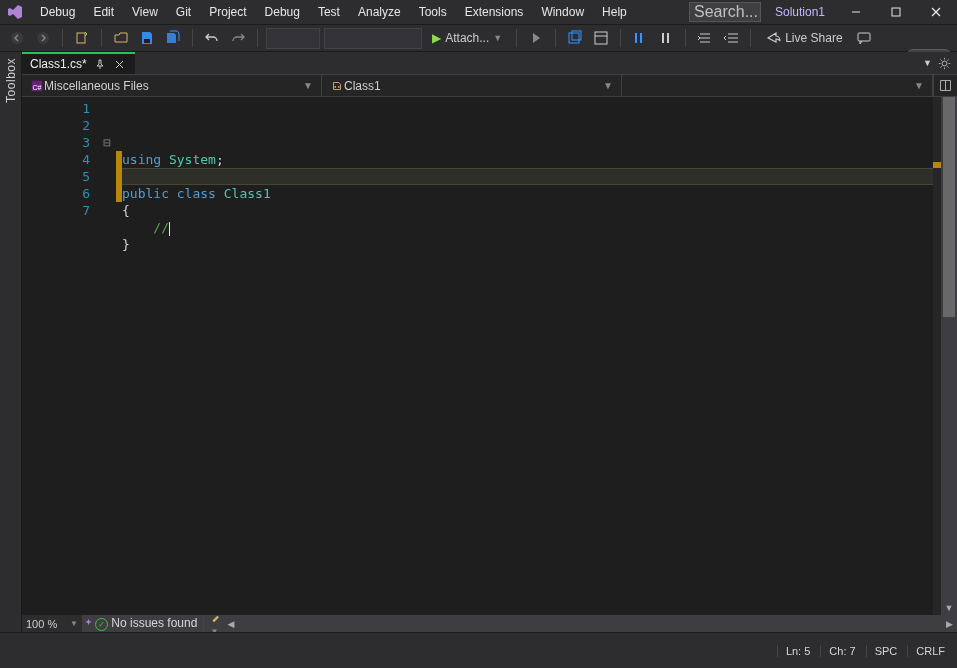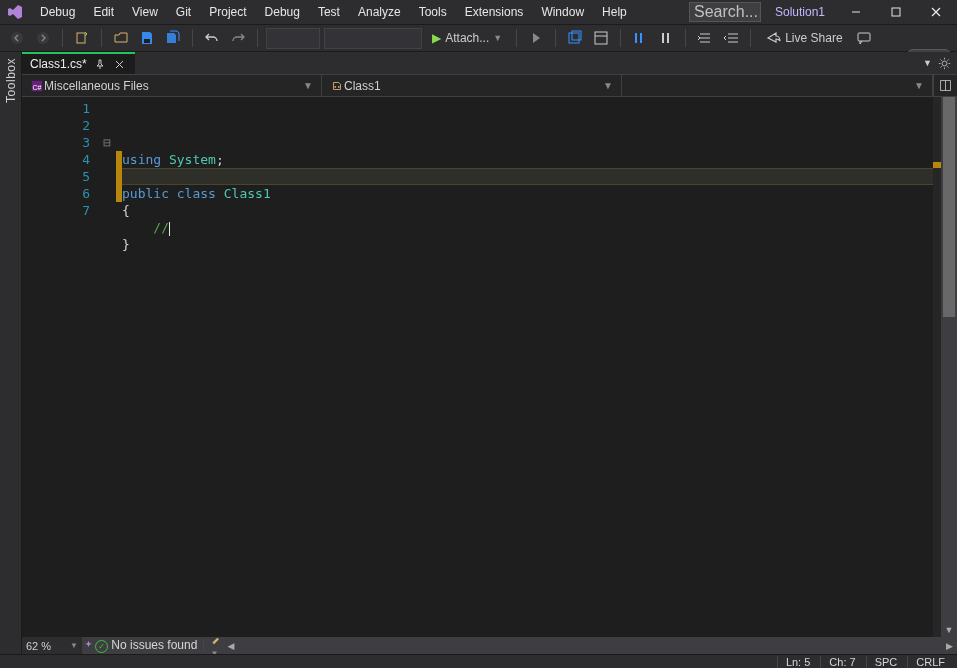--- a/index.html
+++ b/index.html
@@ -71,21 +71,21 @@
   .overview { width:8px; background:#262626; position:absolute; right:16px; top:0; bottom:0; }
   .overview .mark { position:absolute; left:0; right:0; height:6px; background:#b8860b; }
 
   .bottom-scroll { height:17px; background:#3e3e42; display:flex; align-items:center; }
   .zoom { width:60px; height:17px; background:#2d2d30; display:flex; align-items:center; padding:0 4px; color:#d0d0d0; gap:4px; font-size:11px; }
   .hscroll { flex:1; position:relative; }
   .hscroll .arrow { position:absolute; top:0; bottom:0; width:15px; display:flex; align-items:center; justify-content:center; color:#aaa; font-size:9px; }
   .hscroll .arrow.left { left:0; }
   .hscroll .arrow.right { right:0; }
 
-  .statusbar { height:14px; background:#2d2d30; border-top:1px solid #1b1b1c; display:flex; align-items:center; padding:0 4px; color:#d6d6d6; font-size:11px; gap:6px; }
+  .statusbar { height:36px; background:#2d2d30; border-top:1px solid #1b1b1c; display:flex; align-items:center; padding:0 4px; color:#d6d6d6; font-size:11px; gap:6px; }
   .statusbar .right { margin-left:auto; display:flex; align-items:center; gap:2px; }
   .statusbar .box { padding:0 8px; border-left:1px solid #46464a; height:100%; display:flex; align-items:center; }
   .ok-circle { width:13px; height:13px; border:1.5px solid #3fbf3f; border-radius:50%; display:inline-flex; align-items:center; justify-content:center; color:#3fbf3f; font-size:8px; }
 
   svg { display:block; }
   .ico { width:16px; height:16px; }
 </style>
 </head>
 <body>
 
@@ -355,21 +355,21 @@
       </div>
       <div class="vscroll">
         <div class="arrow up">▲</div>
         <div class="thumb"></div>
         <div class="arrow down">▼</div>
       </div>
     </div>
 
     <div class="bottom-scroll">
       <div class="zoom">
-        <span>62 %</span>
+        <span>100 %</span>
         <span style="font-size:8px;color:#888;margin-left:auto">▼</span>
       </div>
       <div class="st-item">
         <svg width="13" height="13" viewBox="0 0 16 16">
             <path d="M8 2l1 3 3 1-3 1-1 3-1-3-3-1 3-1z" fill="#b084d7"></path>
           </svg>
       </div>
       <div class="st-item">
         <span class="ok-circle">✓</span>
         <span>No issues found</span>

